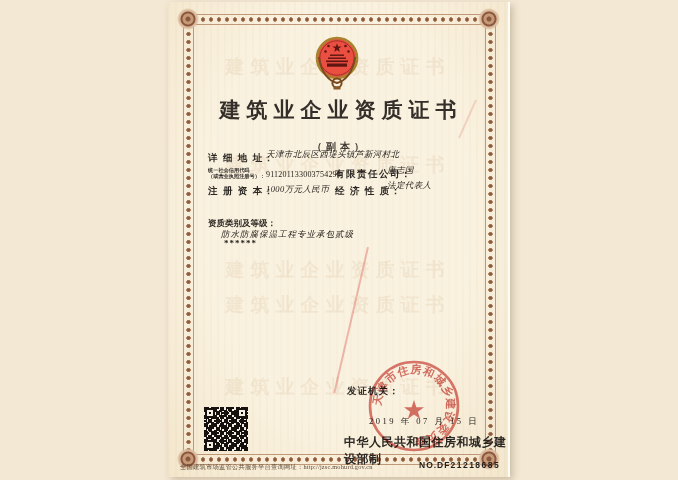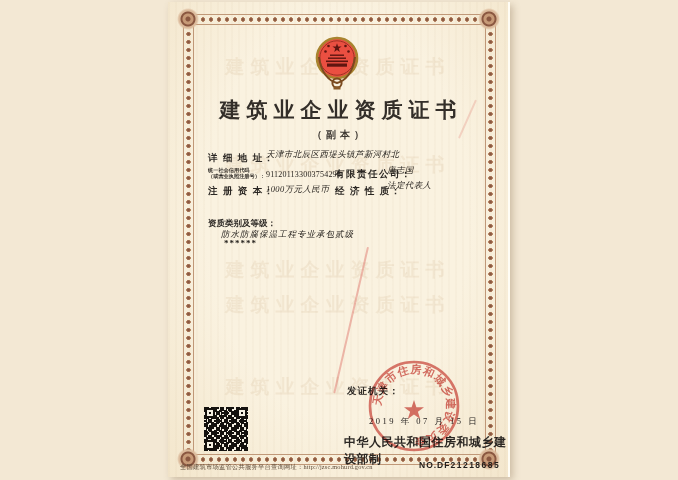--- a/index.html
+++ b/index.html
@@ -29,21 +29,21 @@
   .lace-corner{width:22px;height:22px;z-index:4;
     background:radial-gradient(circle at center, #8a5740 2px, #c79a77 3px 5px, #8a5740 6px 7px, #dcbb9c 8px 9px, rgba(220,187,156,0) 11px);}
   .lc-tl{left:9px;top:6px;} .lc-tr{left:310px;top:6px;} .lc-bl{left:9px;top:446px;} .lc-br{left:310px;top:446px;}
 
   .wm{position:absolute;left:0;width:100%;text-align:center;z-index:1;
      font-size:19px;letter-spacing:6px;color:rgba(186,138,84,.11);font-weight:bold;white-space:nowrap;overflow:hidden;}
 
   .emblem{position:absolute;left:147px;top:33px;width:44px;height:56px;z-index:5;}
   .title{position:absolute;top:94px;left:0;width:100%;text-align:center;z-index:5;
     font-size:21px;font-weight:bold;letter-spacing:6px;color:#332e29;text-indent:6px;}
-  .subtitle{position:absolute;top:126px;left:0;width:100%;text-align:center;z-index:5;
+  .subtitle{position:absolute;top:138px;left:0;width:100%;text-align:center;z-index:5;
     font-size:10px;font-weight:bold;letter-spacing:4px;color:#3a352f;text-indent:4px;}
 
   .row{position:absolute;left:0;width:100%;height:14px;z-index:5;}
   .lbl{position:absolute;font-size:9.5px;font-weight:bold;color:#2b2723;letter-spacing:1.5px;white-space:nowrap;}
   .val{position:absolute;font-size:8.5px;font-style:italic;color:#211d19;white-space:nowrap;letter-spacing:.4px;}
   .l1{left:40px;} .v1{left:98px;top:0px;}
   .l2{left:167px;} .v2{left:219px;top:-3px;}
   .tinylbl{position:absolute;left:40px;top:-1px;width:62px;font-size:5.2px;line-height:6px;
     font-weight:bold;color:#2b2723;white-space:nowrap;}
   .code-val{left:98px;top:2px;font-style:normal;font-size:8px;letter-spacing:.2px;}

